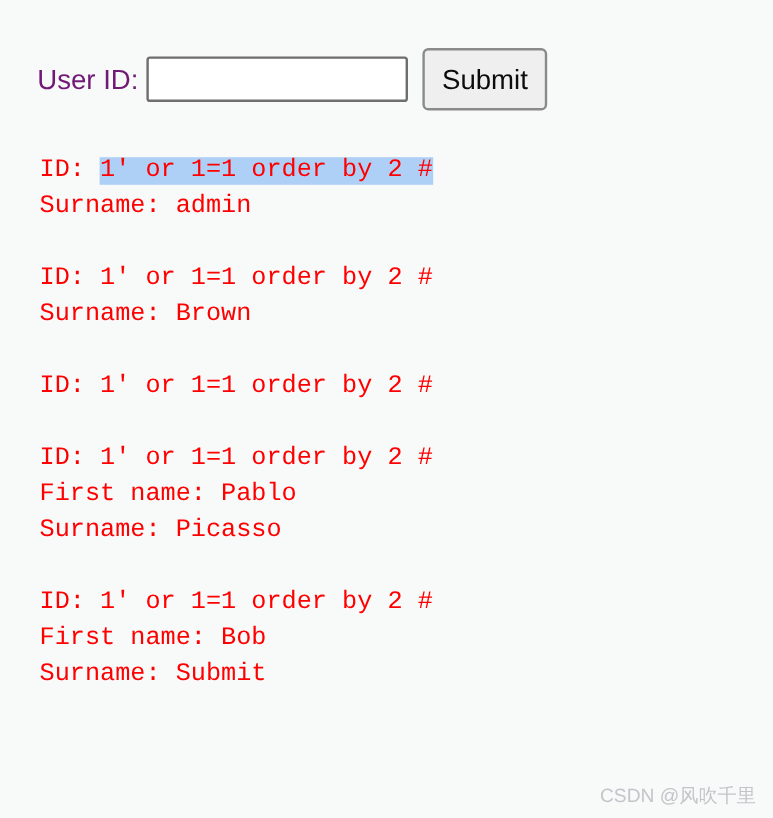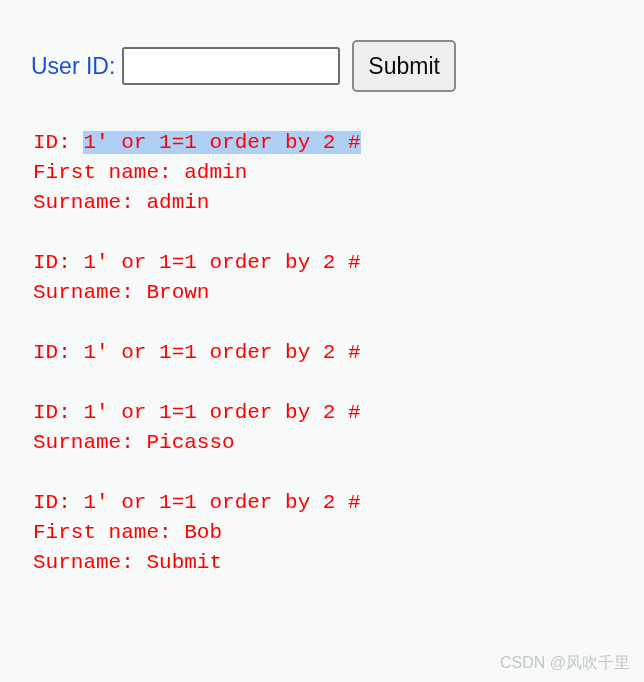--- a/index.html
+++ b/index.html
@@ -27,21 +27,21 @@
     position: absolute;
     left: 31px;
     top: 40px;
     display: flex;
     align-items: center;
   }
 
   .form-label {
     font-family: "Liberation Sans", sans-serif;
     font-size: 23px;
-    color: #1d4ed8;
+    color: #701a75;
     line-height: 1;
     margin-right: 7px;
     white-space: nowrap;
   }
 
   .userid-input {
     width: 218px;
     height: 38px;
     box-sizing: border-box;
     background: #ffffff;
@@ -117,32 +117,32 @@
 
   <div class="form-row">
     <span class="form-label">User ID:</span>
     <input class="userid-input" type="text" value="" style="">
     <button class="submit-btn">Submit</button>
   </div>
 
   <div class="results">
       <div class="result-block">
         <div class="result-line"><span>ID: </span><span class="selected">1' or 1=1 order by 2 #</span></div>
-        <div class="result-line"><span>First name: </span><span>admin</span></div>
         <div class="result-line"><span>Surname: </span><span>admin</span></div>
       </div>
       <div class="result-block">
         <div class="result-line"><span>ID: </span><span>1' or 1=1 order by 2 #</span></div>
         <div class="result-line"><span>Surname: </span><span>Brown</span></div>
       </div>
       <div class="result-block">
         <div class="result-line"><span>ID: </span><span>1' or 1=1 order by 2 #</span></div>
       </div>
       <div class="result-block">
         <div class="result-line"><span>ID: </span><span>1' or 1=1 order by 2 #</span></div>
+        <div class="result-line"><span>First name: </span><span>Pablo</span></div>
         <div class="result-line"><span>Surname: </span><span>Picasso</span></div>
       </div>
       <div class="result-block">
         <div class="result-line"><span>ID: </span><span>1' or 1=1 order by 2 #</span></div>
         <div class="result-line"><span>First name: </span><span>Bob</span></div>
         <div class="result-line"><span>Surname: </span><span>Submit</span></div>
       </div>
     </div>
 
   <div class="watermark">CSDN @风吹千里</div>

